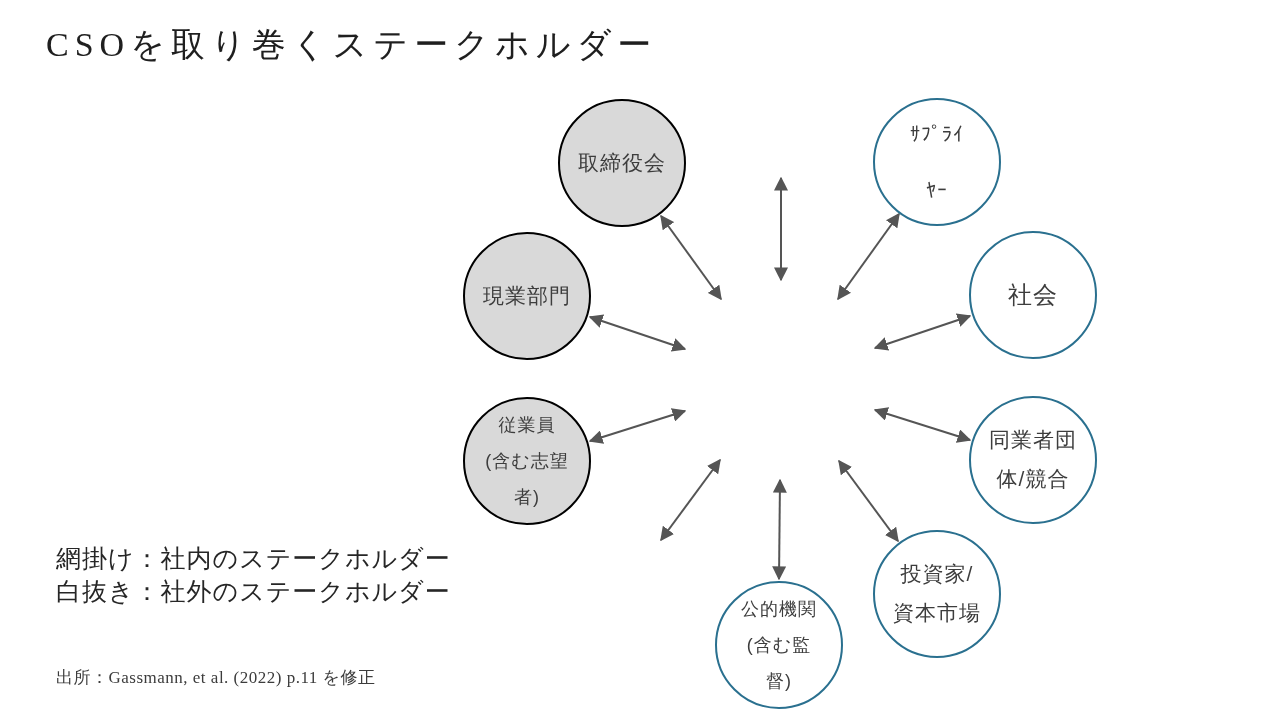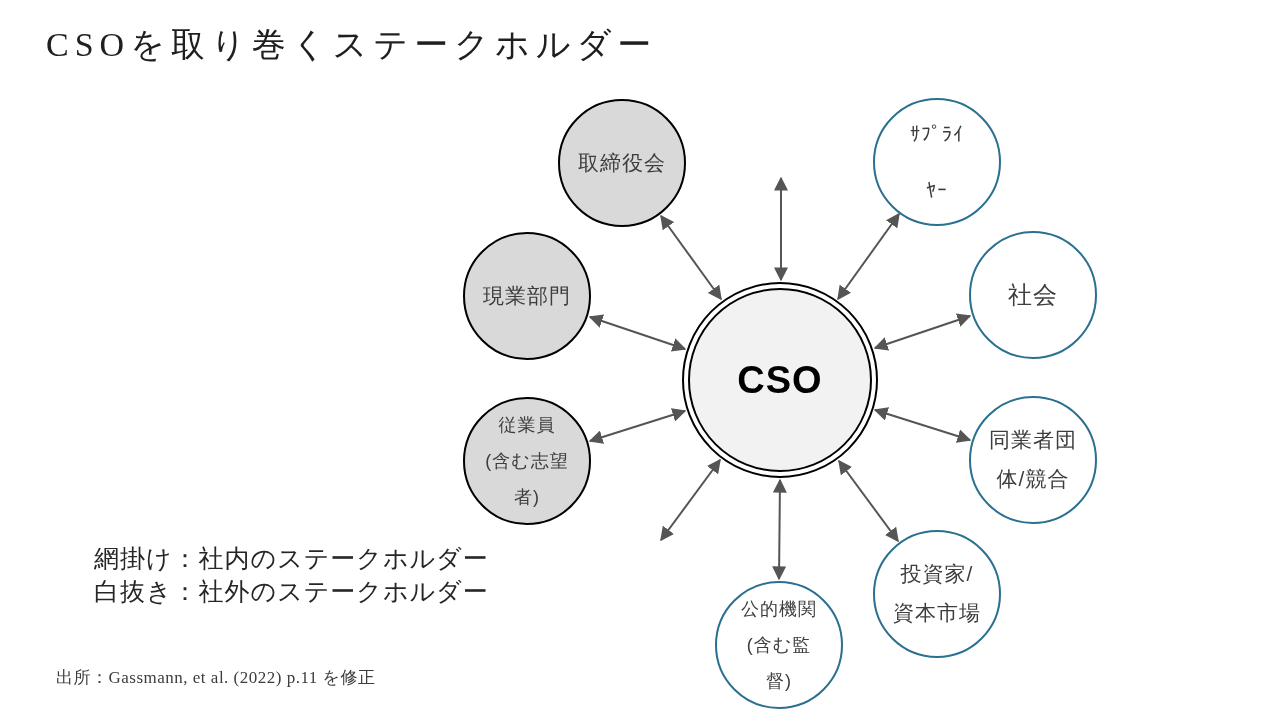--- a/index.html
+++ b/index.html
@@ -59,21 +59,21 @@
   .center-label{
     font-size:38px;font-weight:bold;color:#000;letter-spacing:1px;
     font-family:"Liberation Sans","DejaVu Sans",sans-serif;
   }
 
   
   .legend{
     position:absolute;left:56px;top:542px;color:#262626;
     font-size:25px;line-height:1.3;letter-spacing:1px;
   }
-  .legend div{white-space:nowrap;margin-left:38px;}
+  .legend div{white-space:nowrap;}
 
   
   .source{
     position:absolute;left:56px;top:666px;color:#3c3c3c;font-size:17px;
     font-family:"Liberation Serif","DejaVu Serif",serif;letter-spacing:0.5px;white-space:nowrap;
   }
 </style>
 </head>
 <body>
 
@@ -127,25 +127,20 @@
 (含む志望
 者)</span>
   </div>
   <div class="node internal sz-md n8">
     <span class="node-label">現業部門</span>
   </div>
   <div class="node internal sz-md n9">
     <span class="node-label">取締役会</span>
   </div>
 
-  <div class="center-outer">
-    <div class="center-inner">
-      <span class="center-label">CSO</span>
-    </div>
-  </div>
 
   <div class="legend">
     <div>網掛け：社内のステークホルダー</div>
     <div>白抜き：社外のステークホルダー</div>
   </div>
 
   <div class="source">出所：Gassmann, et al. (2022) p.11 を修正</div>
 
 </div>
 

